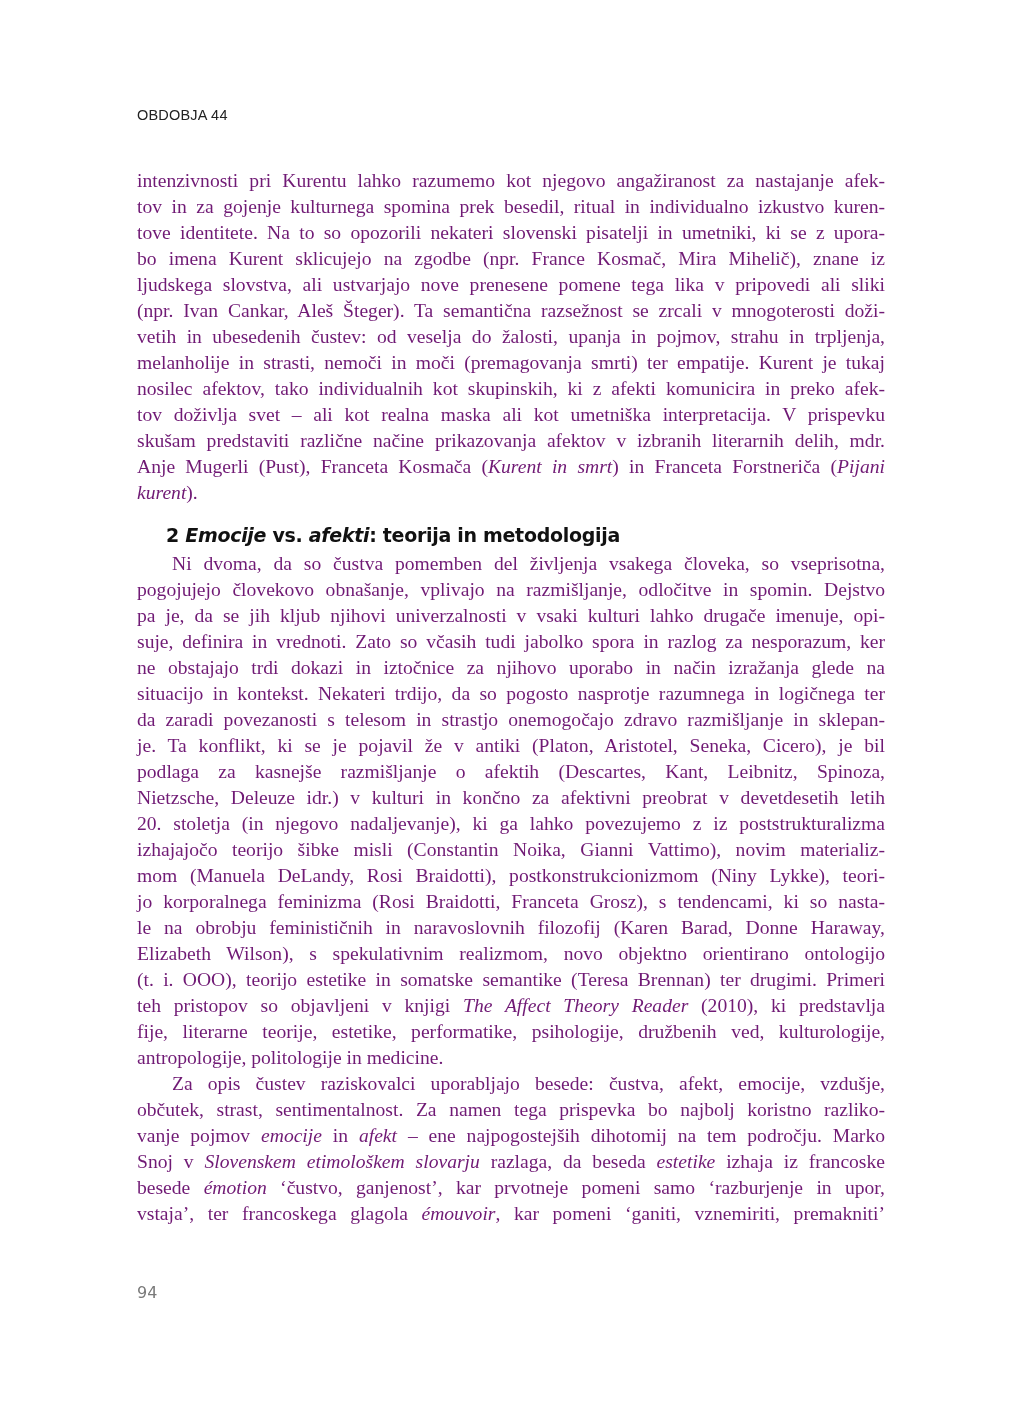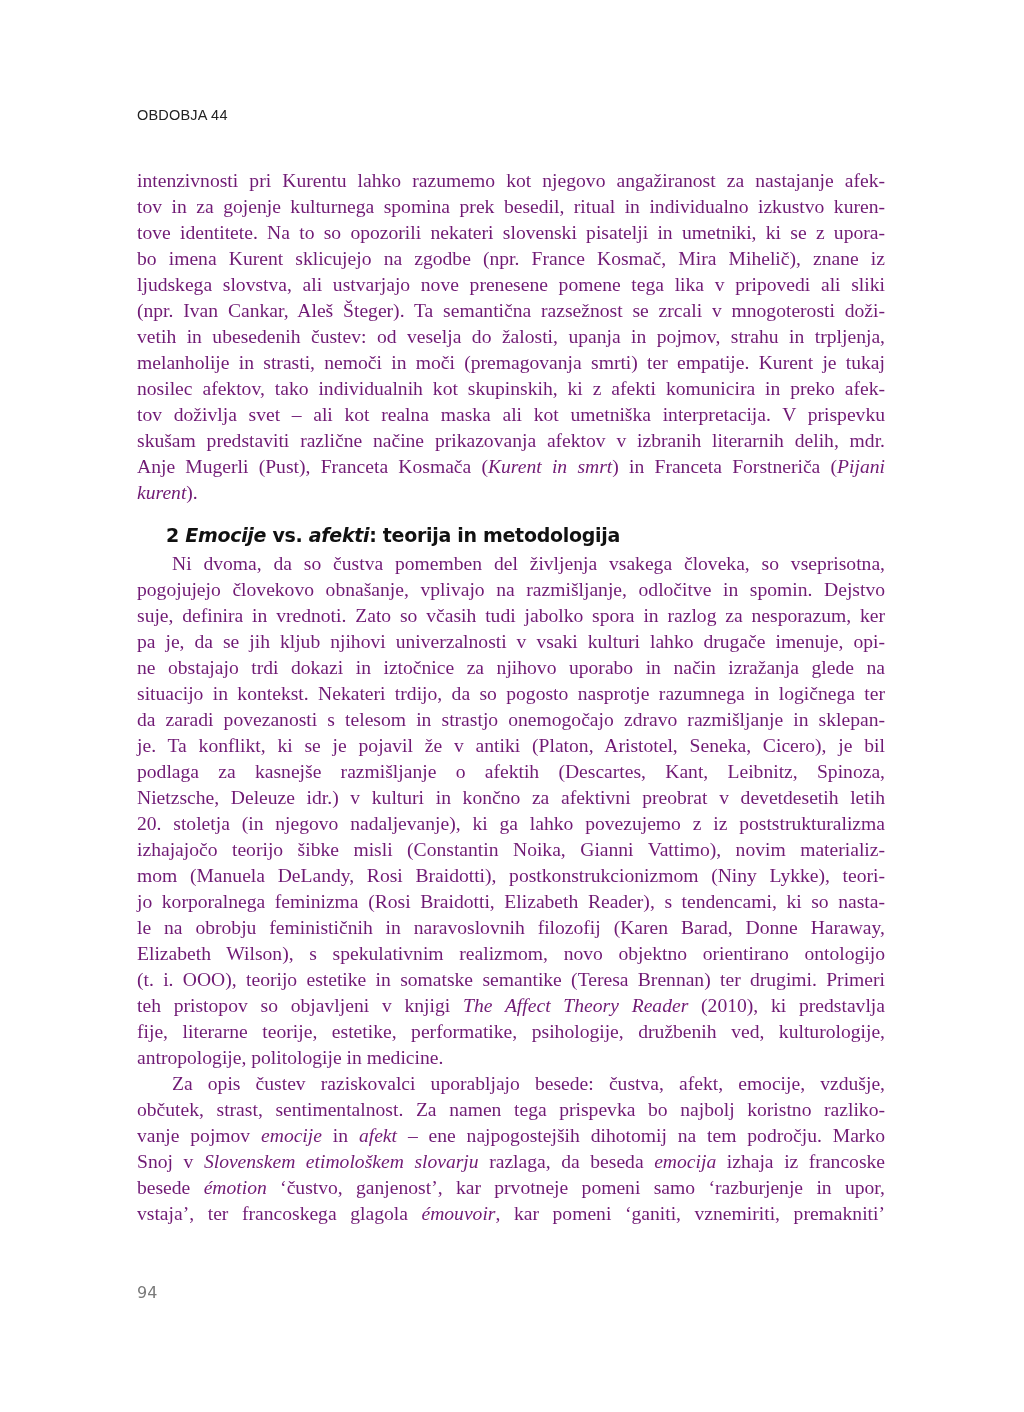--- a/index.html
+++ b/index.html
@@ -90,40 +90,40 @@
   <span class="line">skušam predstaviti različne načine prikazovanja afektov v izbranih literarnih delih, mdr.</span>
   <span class="line"><span>Anje Mugerli (Pust), Franceta Kosmača (</span><i>Kurent in smrt</i><span>) in Franceta Forstneriča (</span><i>Pijani</i></span>
   <span class="line last"><i>kurent</i><span>).</span></span>
 </div>
 
 <div class="heading"><span>2 </span><em>Emocije</em><span> vs. </span><em>afekti</em><span>: teorija in metodologija</span></div>
 
 <div class="text-block block-2">
   <span class="line indent-line">Ni dvoma, da so čustva pomemben del življenja vsakega človeka, so vseprisotna,</span>
   <span class="line">pogojujejo človekovo obnašanje, vplivajo na razmišljanje, odločitve in spomin. Dejstvo</span>
+  <span class="line">pa je, da se jih kljub njihovi univerzalnosti v vsaki kulturi lahko drugače imenuje, opi-</span>
   <span class="line">suje, definira in vrednoti. Zato so včasih tudi jabolko spora in razlog za nesporazum, ker</span>
-  <span class="line">pa je, da se jih kljub njihovi univerzalnosti v vsaki kulturi lahko drugače imenuje, opi-</span>
   <span class="line">ne obstajajo trdi dokazi in iztočnice za njihovo uporabo in način izražanja glede na</span>
   <span class="line">situacijo in kontekst. Nekateri trdijo, da so pogosto nasprotje razumnega in logičnega ter</span>
   <span class="line">da zaradi povezanosti s telesom in strastjo onemogočajo zdravo razmišljanje in sklepan-</span>
   <span class="line">je. Ta konflikt, ki se je pojavil že v antiki (Platon, Aristotel, Seneka, Cicero), je bil</span>
   <span class="line">podlaga za kasnejše razmišljanje o afektih (Descartes, Kant, Leibnitz, Spinoza,</span>
   <span class="line">Nietzsche, Deleuze idr.) v kulturi in končno za afektivni preobrat v devetdesetih letih</span>
   <span class="line">20. stoletja (in njegovo nadaljevanje), ki ga lahko povezujemo z iz poststrukturalizma</span>
   <span class="line">izhajajočo teorijo šibke misli (Constantin Noika, Gianni Vattimo), novim materializ-</span>
   <span class="line">mom (Manuela DeLandy, Rosi Braidotti), postkonstrukcionizmom (Niny Lykke), teori-</span>
-  <span class="line">jo korporalnega feminizma (Rosi Braidotti, Elizabeth Reader), s tendencami, ki so nasta-</span>
+  <span class="line">jo korporalnega feminizma (Rosi Braidotti, Franceta Grosz), s tendencami, ki so nasta-</span>
   <span class="line">le na obrobju feminističnih in naravoslovnih filozofij (Karen Barad, Donne Haraway,</span>
   <span class="line">Elizabeth Wilson), s spekulativnim realizmom, novo objektno orientirano ontologijo</span>
   <span class="line">(t. i. OOO), teorijo estetike in somatske semantike (Teresa Brennan) ter drugimi. Primeri</span>
   <span class="line"><span>teh pristopov so objavljeni v knjigi </span><i>The Affect Theory Reader</i><span> (2010), ki predstavlja</span></span>
   <span class="line">fije, literarne teorije, estetike, performatike, psihologije, družbenih ved, kulturologije,</span>
   <span class="line last">antropologije, politologije in medicine.</span>
 
   <span class="line indent-line">Za opis čustev raziskovalci uporabljajo besede: čustva, afekt, emocije, vzdušje,</span>
   <span class="line">občutek, strast, sentimentalnost. Za namen tega prispevka bo najbolj koristno razliko-</span>
   <span class="line"><span>vanje pojmov </span><i>emocije</i><span> in </span><i>afekt</i><span> – ene najpogostejših dihotomij na tem področju. Marko</span></span>
-  <span class="line"><span>Snoj v </span><i>Slovenskem etimološkem slovarju</i><span> razlaga, da beseda </span><i>emocija</i><span> izhaja iz francoske</span></span>
+  <span class="line"><span>Snoj v </span><i>Slovenskem etimološkem slovarju</i><span> razlaga, da beseda </span><i>estetike</i><span> izhaja iz francoske</span></span>
   <span class="line"><span>besede </span><i>émotion</i><span> ʻčustvo, ganjenostʼ, kar prvotneje pomeni samo ʻrazburjenje in upor,</span></span>
   <span class="line"><span>vstajaʼ, ter francoskega glagola </span><i>émouvoir</i><span>, kar pomeni ʻganiti, vznemiriti, premaknitiʼ</span></span>
 </div>
 
 <div class="page-number">94</div>
 
 </body></html>

